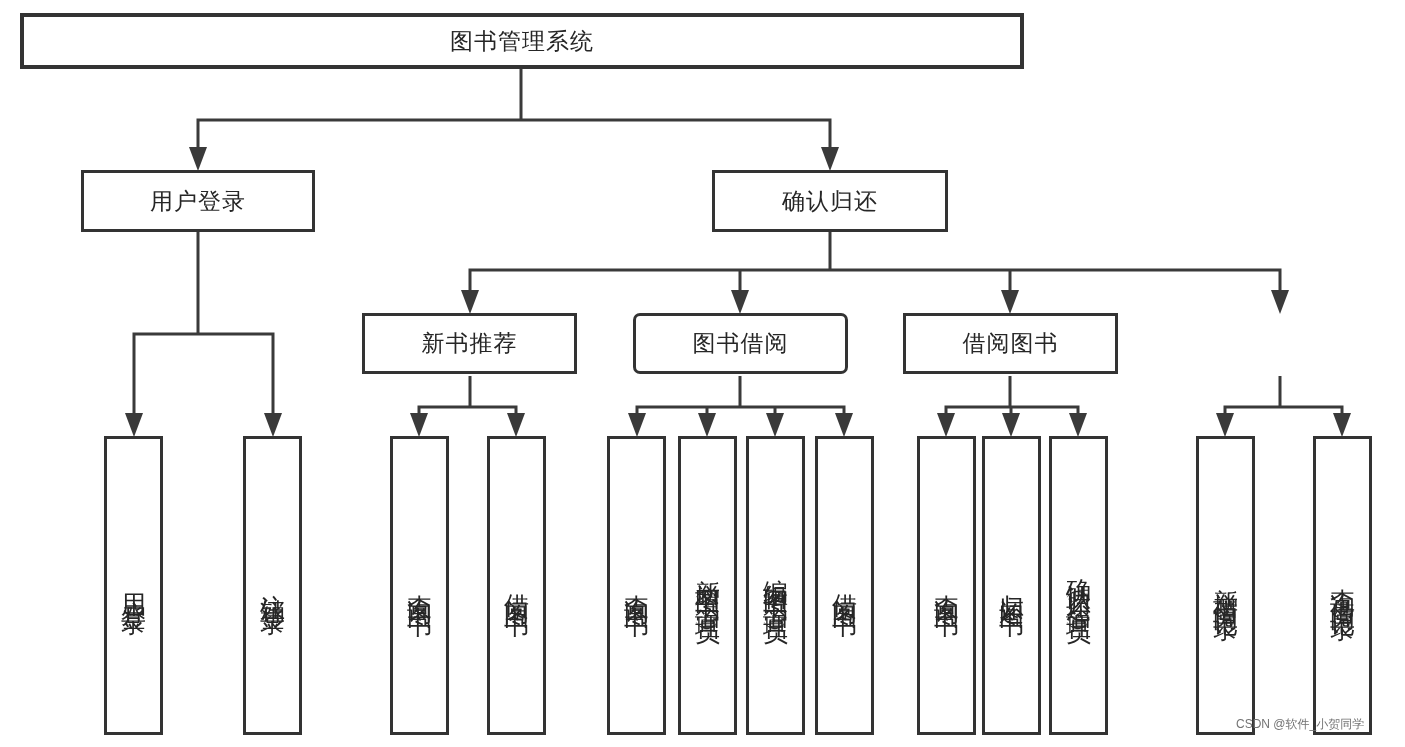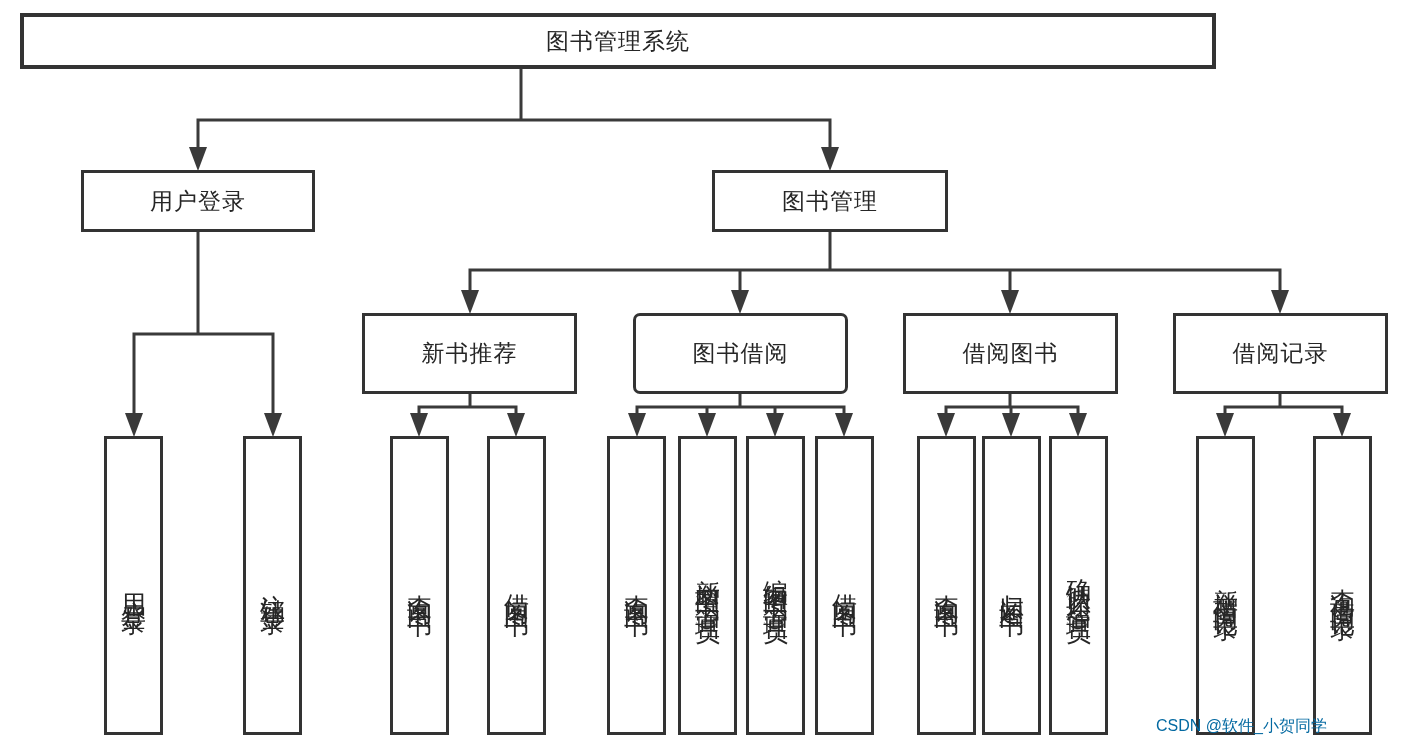--- a/index.html
+++ b/index.html
@@ -40,50 +40,50 @@
   }
   .v-label {
     writing-mode: vertical-rl;
     text-orientation: mixed;
     font-size: 25px;
     letter-spacing: 6px;
     line-height: 1;
     color: #262626;
   }
   
-  .pos-root   { left: 20px;  top: 13px;  width: 1196px; height: 56px; }
+  .pos-root   { left: 20px;  top: 13px;  width: 1004px; height: 56px; }
   
   .pos-login  { left: 81px;  top: 170px; width: 234px; height: 62px; }
   .pos-mgmt   { left: 712px; top: 170px; width: 236px; height: 62px; }
   
-  .l3 { top: 313px; width: 215px; height: 81px; }
+  .l3 { top: 313px; width: 215px; height: 61px; }
   .pos-newbook { left: 362px; }
   .pos-borrow  { left: 633px; border-radius: 7px; }
   .pos-current { left: 903px; }
   .pos-record  { left: 1173px; }
   
   .pos-a1 { left: 104px; }
   .pos-a2 { left: 243px; }
   .pos-b1 { left: 390px; }
   .pos-b2 { left: 487px; }
   .pos-c1 { left: 607px; }
   .pos-c2 { left: 678px; }
   .pos-c3 { left: 746px; }
   .pos-c4 { left: 815px; }
   .pos-d1 { left: 917px; }
   .pos-d2 { left: 982px; }
   .pos-d3 { left: 1049px; }
   .pos-e1 { left: 1196px; }
   .pos-e2 { left: 1313px; }
   #watermark {
     position: absolute;
-    left: 1156px;
+    left: 1236px;
     top: 716px;
-    font-size: 16px;
-    color: #0369a1;
+    font-size: 12px;
+    color: #737373;
     white-space: nowrap;
     z-index: 5;
   }
   svg path { stroke: #3a3a3a; stroke-width: 3; fill: none; }
   svg polygon { fill: #3a3a3a; stroke: none; }
 </style>
 </head>
 <body>
 
 <div id="stage">
@@ -125,34 +125,31 @@
   </svg>
 
   <div class="node title-box pos-root">
     <span class="h-label">图书管理系统</span>
   </div>
 
   <div class="node pos-login">
     <span class="h-label">用户登录</span>
   </div>
   <div class="node pos-mgmt">
-    <span class="h-label">图书管理</span>
+    <span class="h-label">确认归还</span>
   </div>
 
   <div class="node l3 pos-newbook">
     <span class="h-label">新书推荐</span>
   </div>
   <div class="node l3 pos-borrow">
     <span class="h-label">图书借阅</span>
   </div>
   <div class="node l3 pos-current">
     <span class="h-label">借阅图书</span>
-  </div>
-  <div class="node l3 pos-record">
-    <span class="h-label">借阅记录</span>
   </div>
 
   <div class="node leaf pos-a1">
     <span class="v-label">用户登录</span>
   </div>
   <div class="node leaf pos-a2">
     <span class="v-label">注销登录</span>
   </div>
 
   <div class="node leaf pos-b1">

